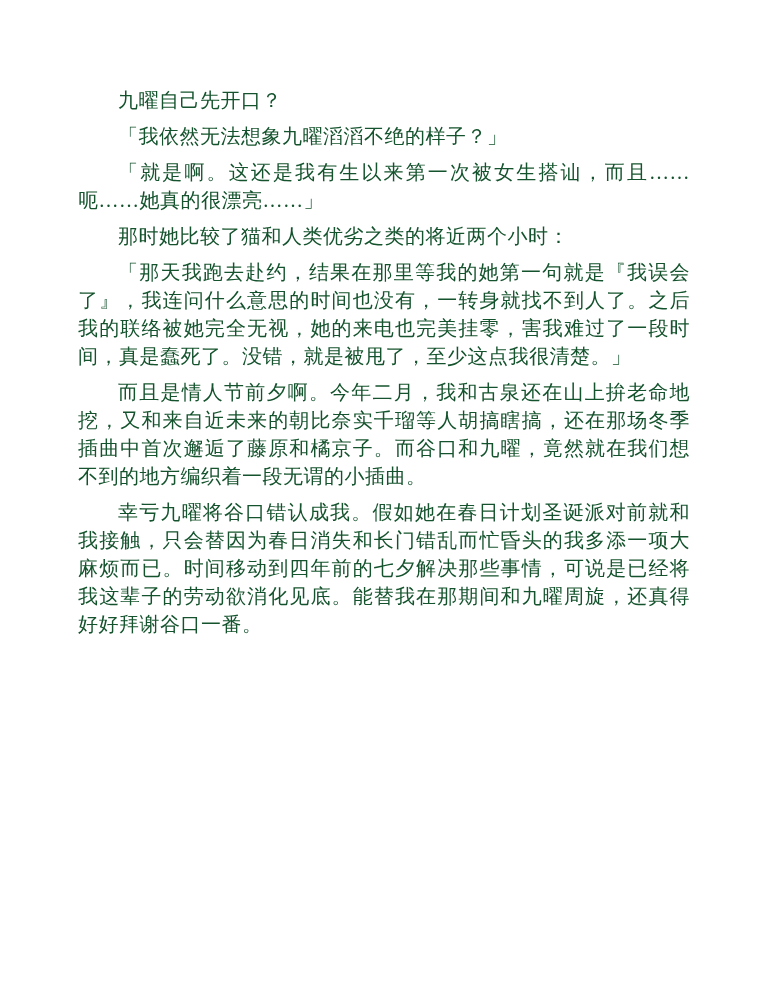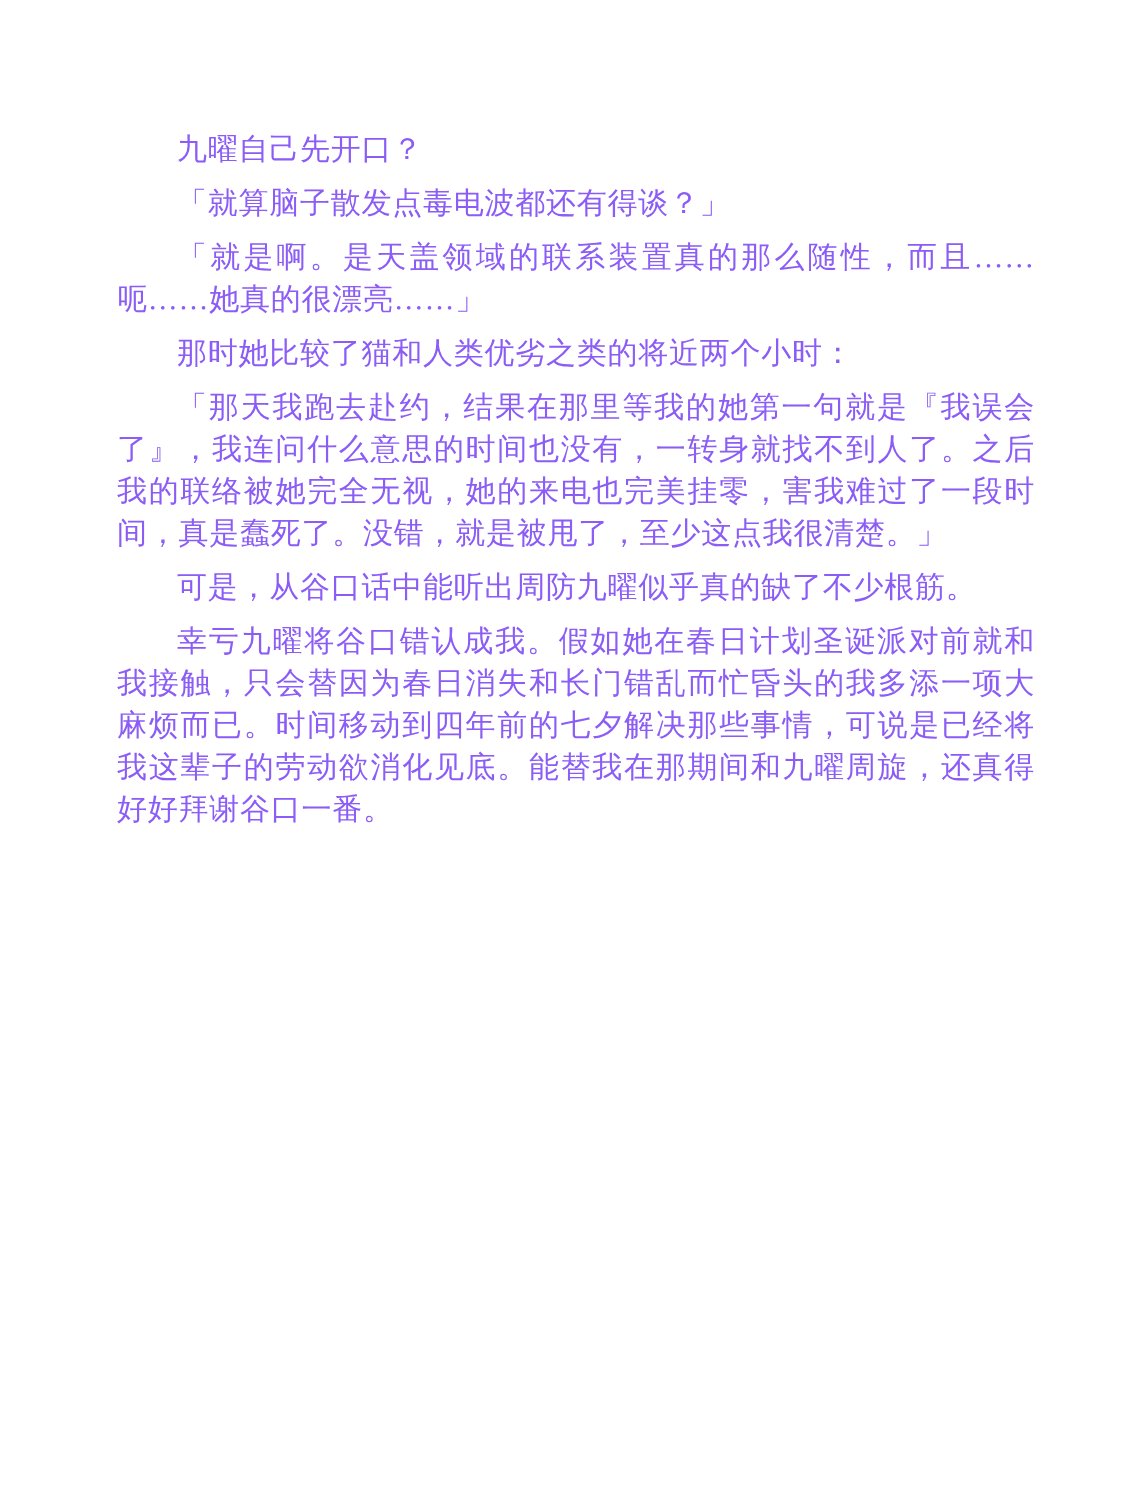--- a/index.html
+++ b/index.html
@@ -21,31 +21,31 @@
     width: 612px;
   }
   p.para {
     margin: 8px 0 0 0;
     padding: 0;
     text-indent: 2em;
     text-align: justify;
     font-size: 20px;
     line-height: 28px;
     letter-spacing: 0.5px;
-    color: #8b5cf6;
+    color: #14532d;
     font-family: "Liberation Serif", "DejaVu Serif", serif;
   }
   p.para:first-child {
     margin-top: 0;
   }
 </style>
 </head>
 <body>
 
 <div class="page">
   <p class="para">九曜自己先开口？</p>
-  <p class="para">「就算脑子散发点毒电波都还有得谈？」</p>
-  <p class="para">「就是啊。是天盖领域的联系装置真的那么随性，而且……呃……她真的很漂亮……」</p>
+  <p class="para">「我依然无法想象九曜滔滔不绝的样子？」</p>
+  <p class="para">「就是啊。这还是我有生以来第一次被女生搭讪，而且……呃……她真的很漂亮……」</p>
   <p class="para">那时她比较了猫和人类优劣之类的将近两个小时：</p>
   <p class="para">「那天我跑去赴约，结果在那里等我的她第一句就是『我误会了』，我连问什么意思的时间也没有，一转身就找不到人了。之后我的联络被她完全无视，她的来电也完美挂零，害我难过了一段时间，真是蠢死了。没错，就是被甩了，至少这点我很清楚。」</p>
-  <p class="para">可是，从谷口话中能听出周防九曜似乎真的缺了不少根筋。</p>
+  <p class="para">而且是情人节前夕啊。今年二月，我和古泉还在山上拚老命地挖，又和来自近未来的朝比奈实千瑠等人胡搞瞎搞，还在那场冬季插曲中首次邂逅了藤原和橘京子。而谷口和九曜，竟然就在我们想不到的地方编织着一段无谓的小插曲。</p>
   <p class="para">幸亏九曜将谷口错认成我。假如她在春日计划圣诞派对前就和我接触，只会替因为春日消失和长门错乱而忙昏头的我多添一项大麻烦而已。时间移动到四年前的七夕解决那些事情，可说是已经将我这辈子的劳动欲消化见底。能替我在那期间和九曜周旋，还真得好好拜谢谷口一番。</p>
 </div>
 
 </body></html>

